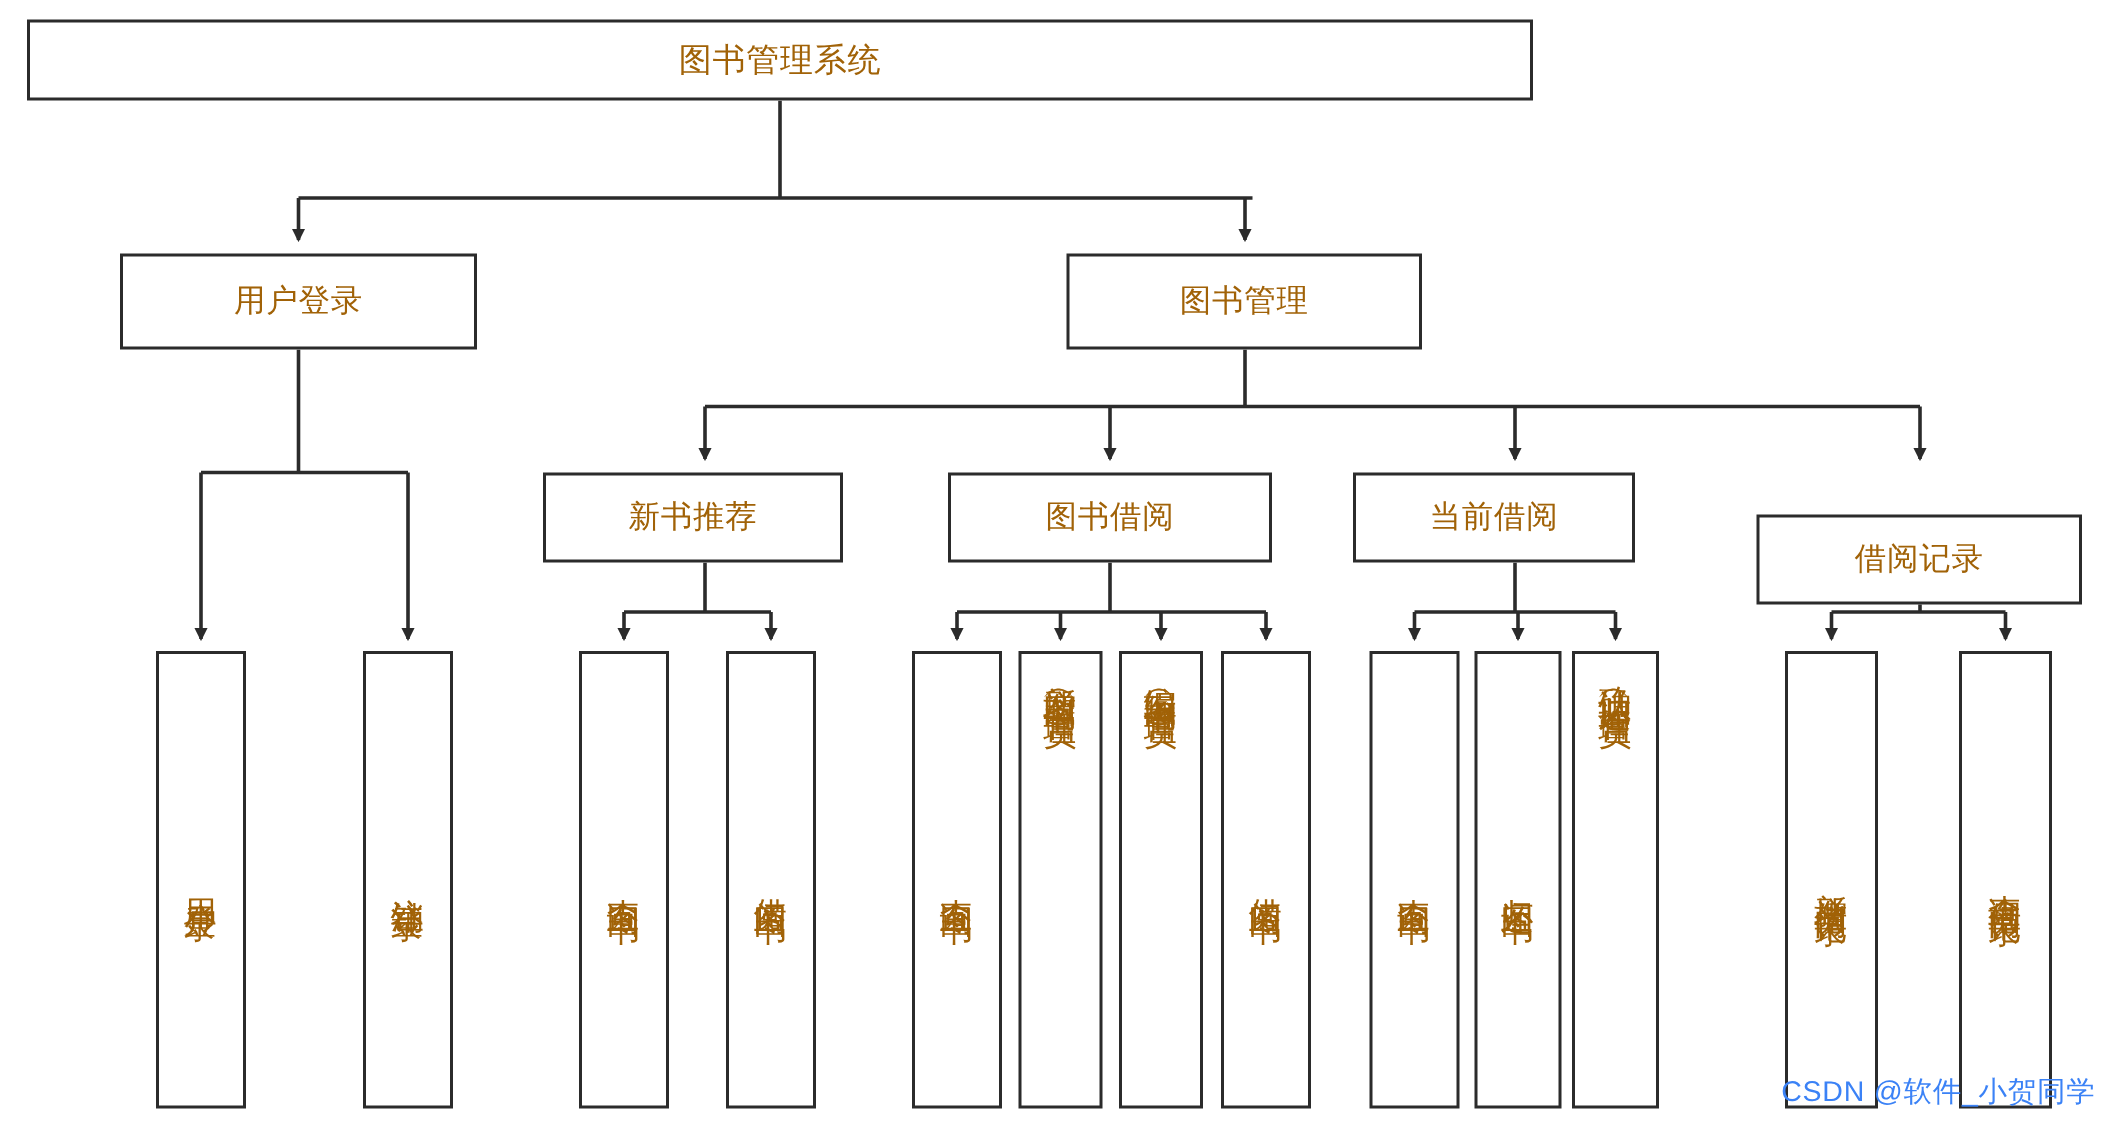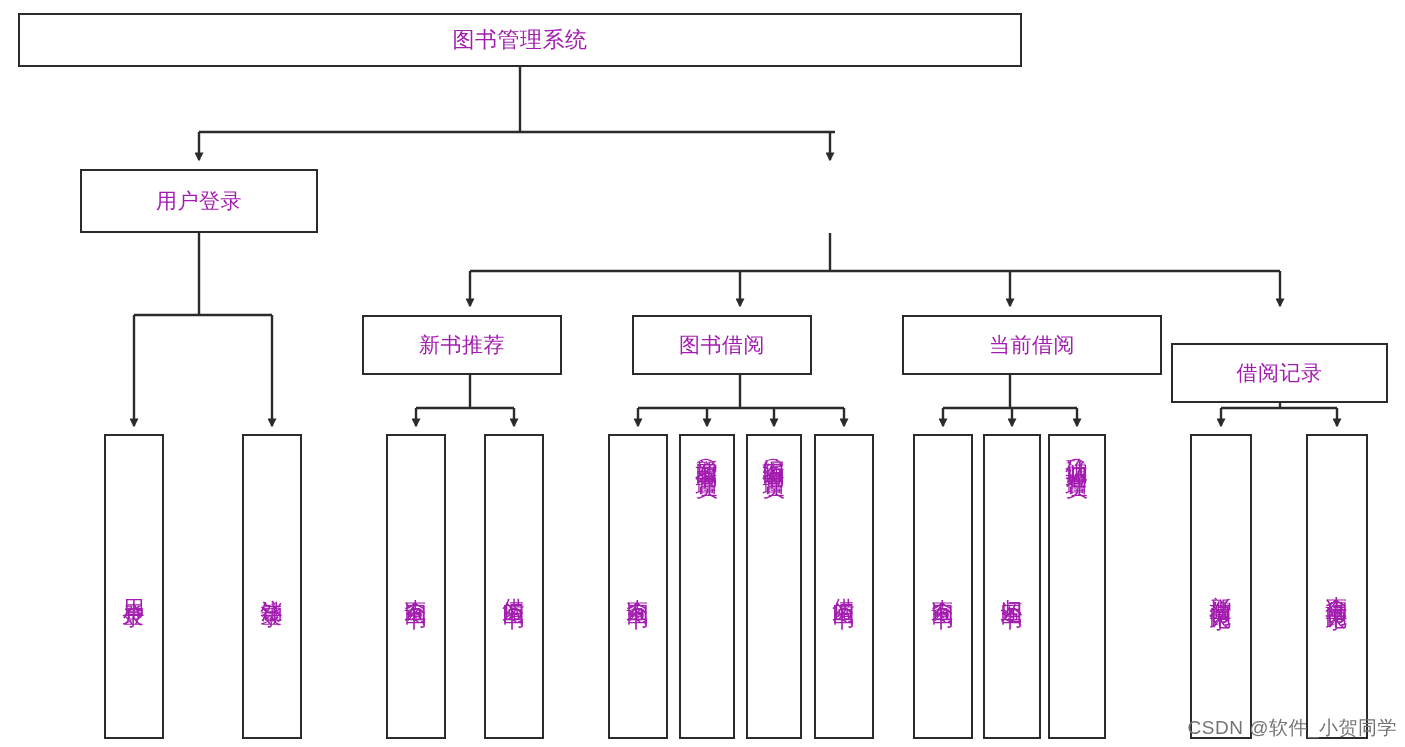--- a/index.html
+++ b/index.html
@@ -36,21 +36,21 @@
     display: flex;
     align-items: center;
     justify-content: center;
     color: #1a1a1a;
   }
   .node-label {
     display: block;
     text-align: center;
     line-height: 1.32;
     letter-spacing: 0.5px;
-    color: #a21caf;
+    color: #a16207;
   }
   
   .node.horiz .node-label {
     writing-mode: horizontal-tb;
     font-size: 21px;
   }
   .node.root .node-label {
     font-size: 22px;
   }
   
@@ -149,28 +149,31 @@
     </g>
   </svg>
 
   <div class="node horiz root" style="left: 18px; top: 13px; width: 1004px; height: 54px; border-color: rgb(43, 43, 43); background: rgb(255, 255, 255); color: rgb(26, 26, 26);">
     <span class="node-label">图书管理系统</span>
   </div>
 
   <div class="node horiz" style="left: 80px; top: 169px; width: 238px; height: 64px; border-color: rgb(43, 43, 43); background: rgb(255, 255, 255); color: rgb(26, 26, 26);">
     <span class="node-label">用户登录</span>
   </div>
+  <div class="node horiz" style="left: 711px; top: 169px; width: 237px; height: 64px; border-color: rgb(43, 43, 43); background: rgb(255, 255, 255); color: rgb(26, 26, 26);">
+    <span class="node-label">图书管理</span>
+  </div>
 
   <div class="node horiz" style="left: 362px; top: 315px; width: 200px; height: 60px; border-color: rgb(43, 43, 43); background: rgb(255, 255, 255); color: rgb(26, 26, 26);">
     <span class="node-label">新书推荐</span>
   </div>
-  <div class="node horiz" style="left: 632px; top: 315px; width: 180px; height: 60px; border-color: rgb(43, 43, 43); background: rgb(255, 255, 255); color: rgb(26, 26, 26);">
+  <div class="node horiz" style="left: 632px; top: 315px; width: 216px; height: 60px; border-color: rgb(43, 43, 43); background: rgb(255, 255, 255); color: rgb(26, 26, 26);">
     <span class="node-label">图书借阅</span>
   </div>
-  <div class="node horiz" style="left: 902px; top: 315px; width: 260px; height: 60px; border-color: rgb(43, 43, 43); background: rgb(255, 255, 255); color: rgb(26, 26, 26);">
+  <div class="node horiz" style="left: 902px; top: 315px; width: 188px; height: 60px; border-color: rgb(43, 43, 43); background: rgb(255, 255, 255); color: rgb(26, 26, 26);">
     <span class="node-label">当前借阅</span>
   </div>
   <div class="node horiz" style="left: 1171px; top: 315px; width: 217px; height: 60px; border-color: rgb(43, 43, 43); background: rgb(255, 255, 255); color: rgb(26, 26, 26); margin-top: 28px;">
     <span class="node-label">借阅记录</span>
   </div>
 
   <div class="node vert" style="left: 104px; top: 434px; width: 60px; height: 305px; border-color: rgb(43, 43, 43); background: rgb(255, 255, 255); color: rgb(26, 26, 26);">
     <span class="node-label">用户登录</span>
   </div>
   <div class="node vert" style="left: 242px; top: 434px; width: 60px; height: 305px; border-color: rgb(43, 43, 43); background: rgb(255, 255, 255); color: rgb(26, 26, 26);">
@@ -203,15 +206,15 @@
   <div class="node vert tall-text" style="left: 1048px; top: 434px; width: 58px; height: 305px; border-color: rgb(43, 43, 43); background: rgb(255, 255, 255); color: rgb(26, 26, 26);">
     <span class="node-label">确认归还（管理员）</span>
   </div>
   <div class="node vert" style="left: 1190px; top: 434px; width: 62px; height: 305px; border-color: rgb(43, 43, 43); background: rgb(255, 255, 255); color: rgb(26, 26, 26);">
     <span class="node-label">新增借阅记录</span>
   </div>
   <div class="node vert" style="left: 1306px; top: 434px; width: 62px; height: 305px; border-color: rgb(43, 43, 43); background: rgb(255, 255, 255); color: rgb(26, 26, 26);">
     <span class="node-label">查询借阅记录</span>
   </div>
 
-  <div class="watermark" style="color: #737373;">CSDN @软件_小贺同学</div>
+  <div class="watermark" style="color: #3b82f6;">CSDN @软件_小贺同学</div>
 
 </div>
 
 </body></html>

